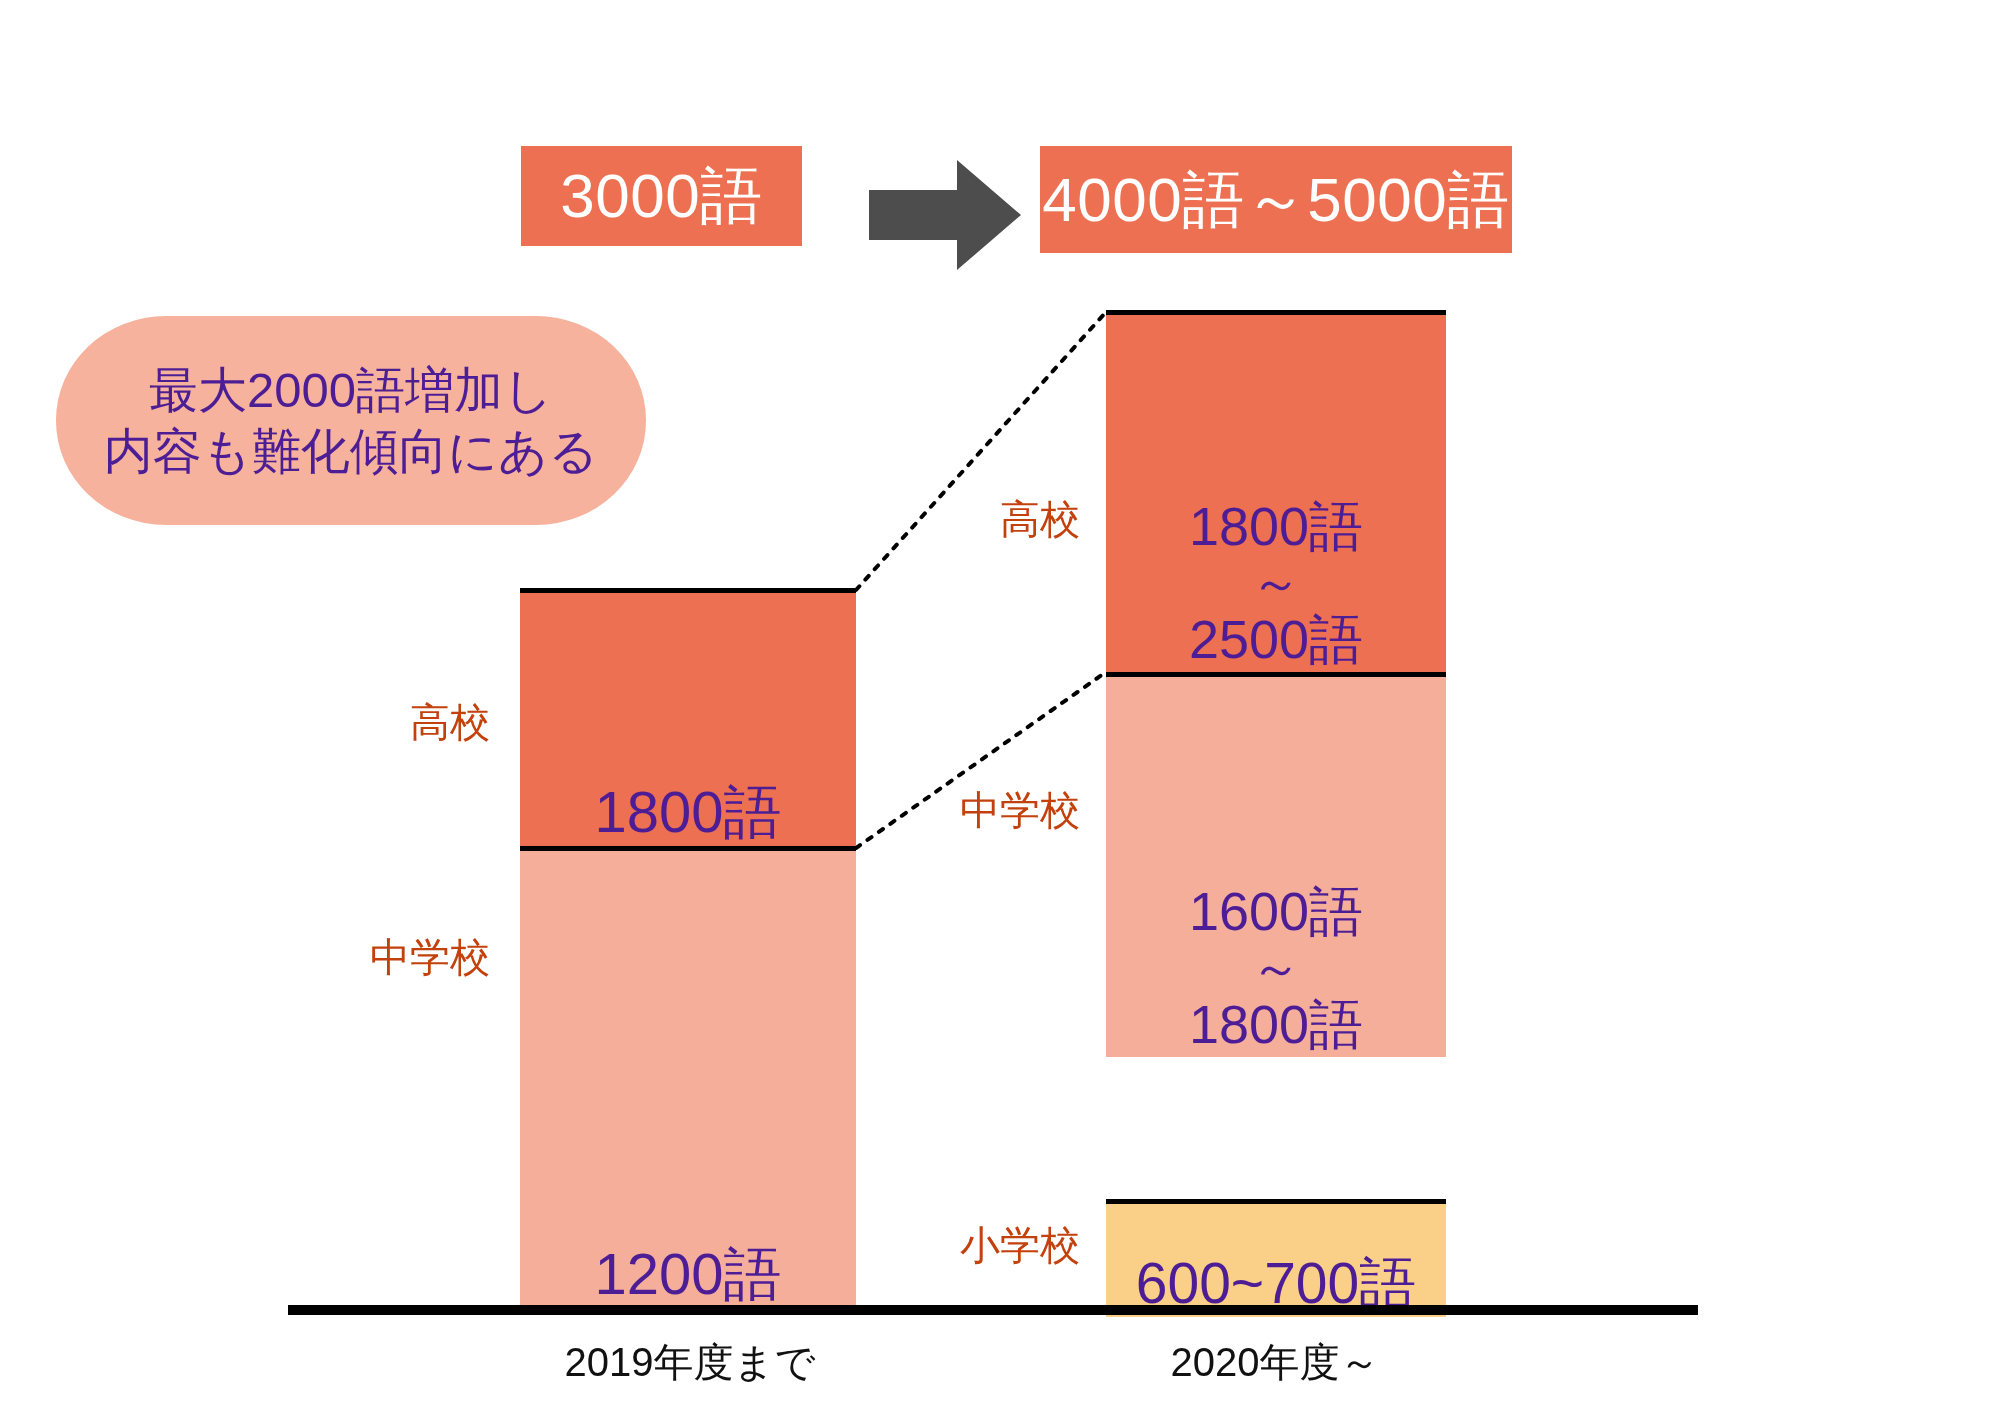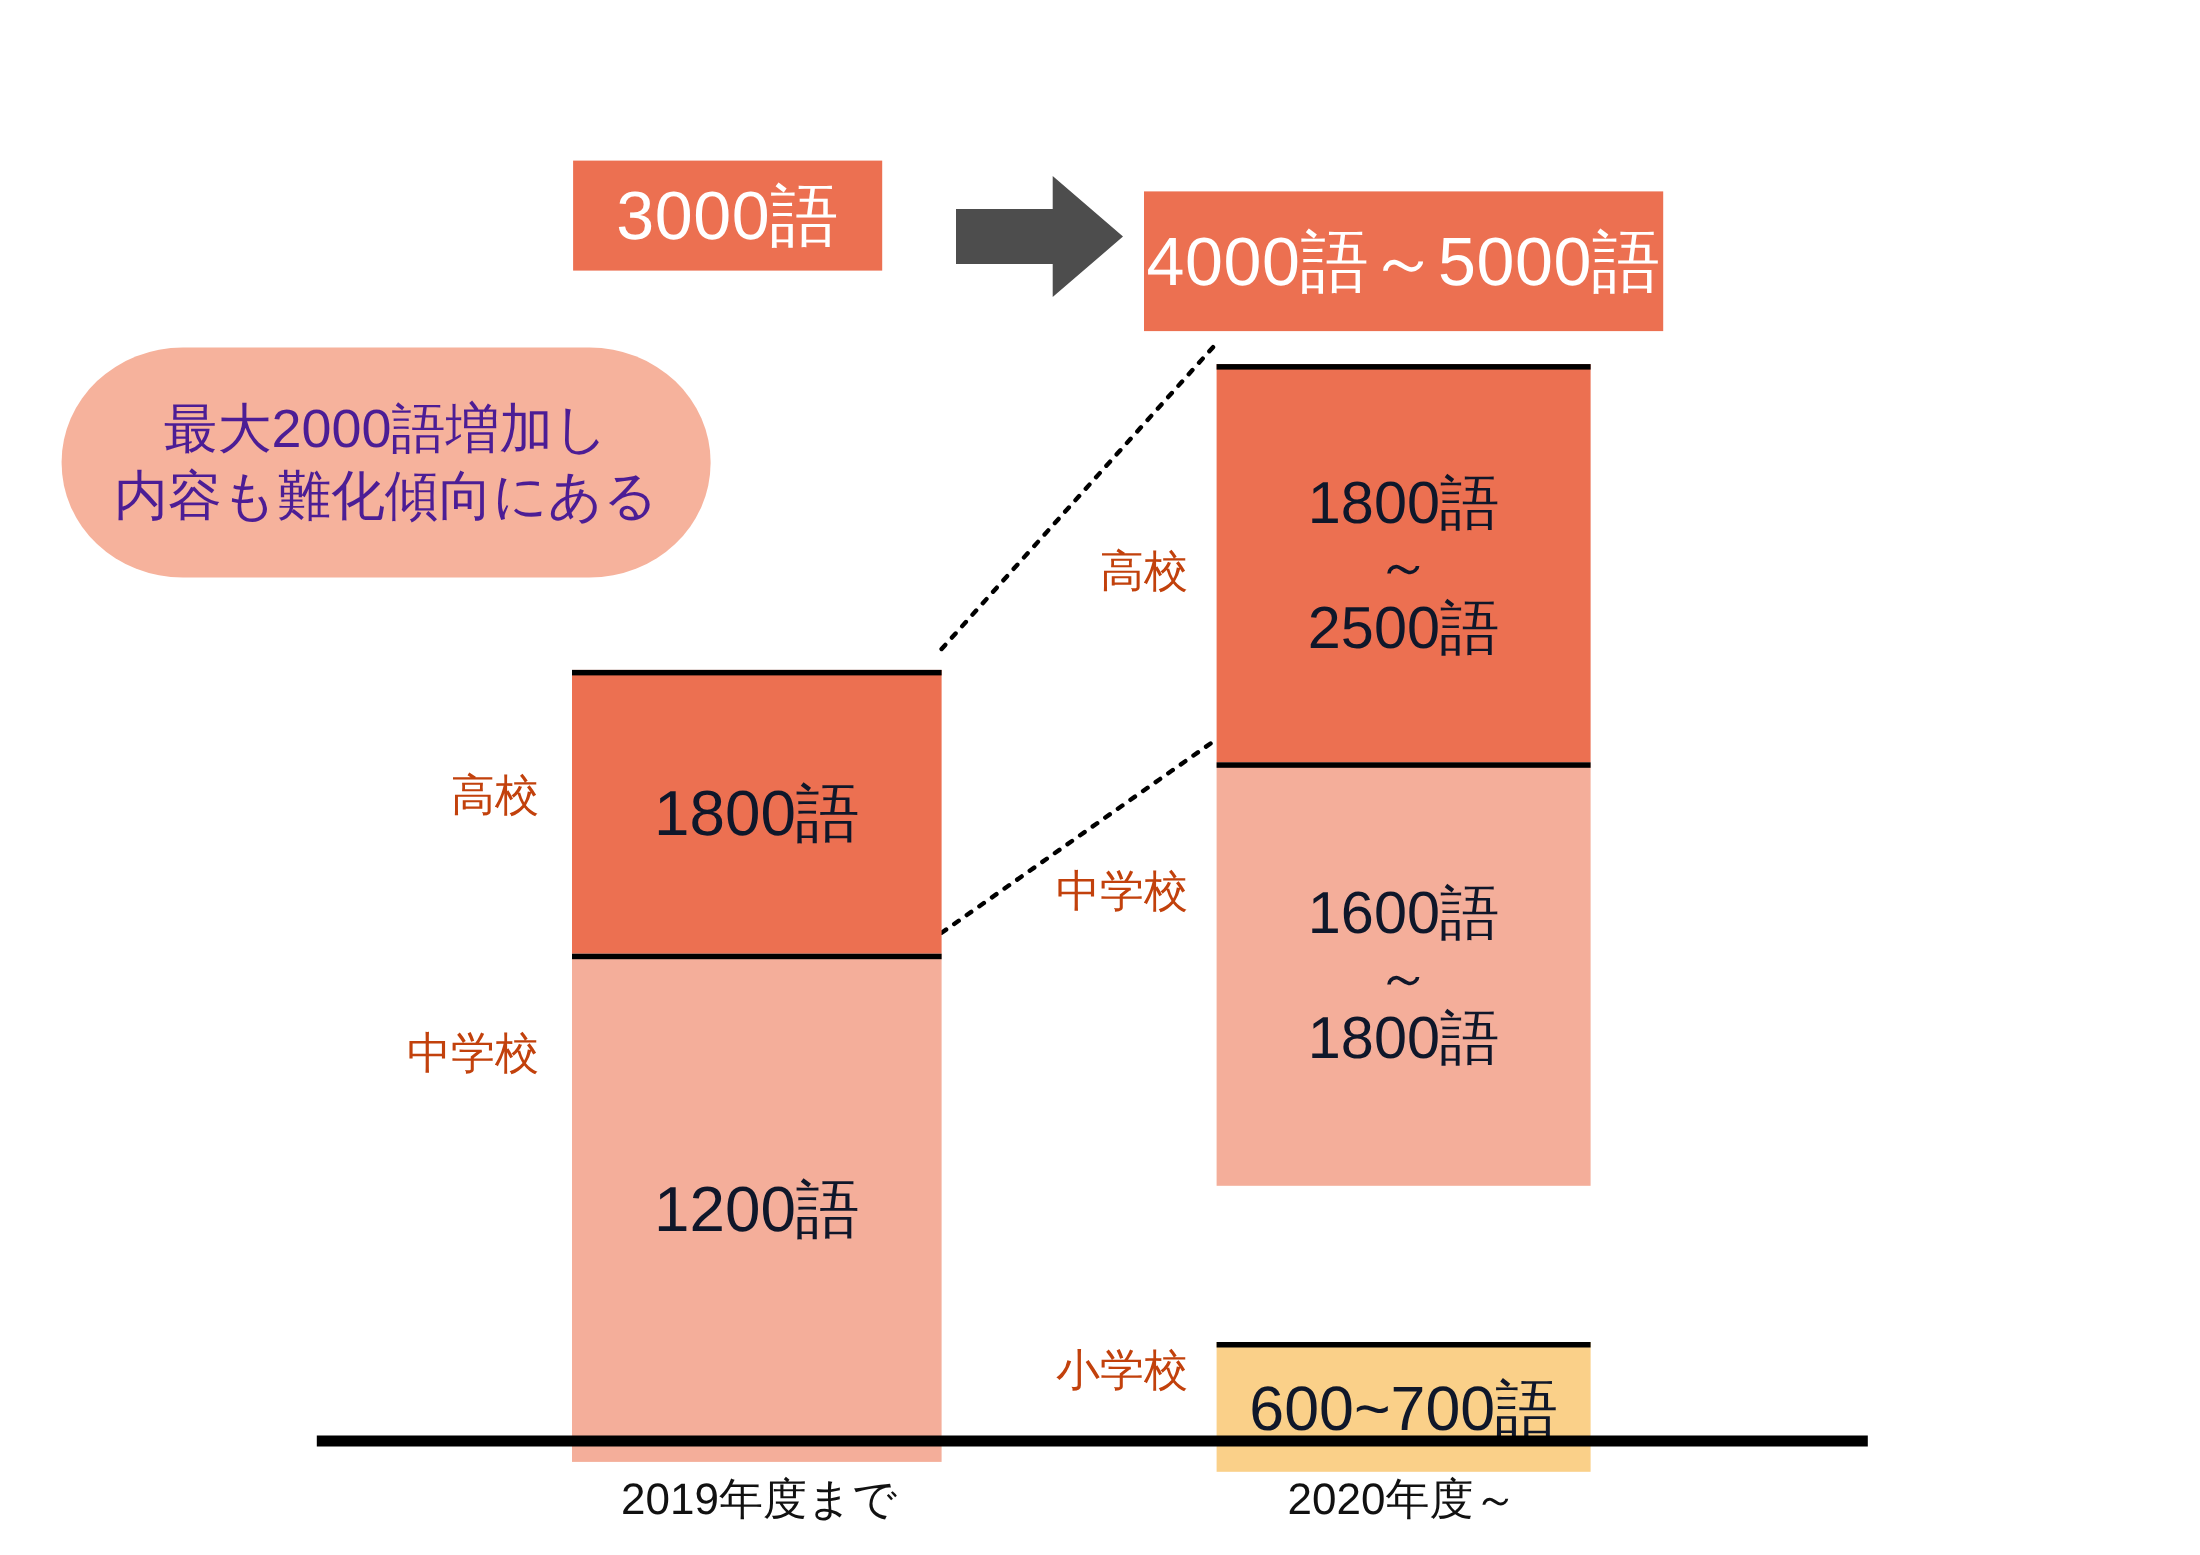--- a/index.html
+++ b/index.html
@@ -15,22 +15,22 @@
     position:absolute;
     display:flex;align-items:center;justify-content:center;
     color:#ffffff;font-weight:400;letter-spacing:.5px;
     white-space:nowrap;
   }
   #banner-before{
     left:521px;top:146px;width:281px;height:100px;
     background:#EC7051;font-size:62px;
   }
   #banner-after{
-    left:1040px;top:146px;width:472px;height:127px;
-    background:#EC7051;font-size:62px;margin-top:28px;
+    left:1040px;top:146px;width:472px;height:107px;
+    background:#EC7051;font-size:62px;
   }
   #transition-arrow{
     position:absolute;left:869px;top:160px;width:152px;height:110px;
   }
 
   
   #callout{
     position:absolute;left:56px;top:316px;width:590px;height:209px;
     background:#F6B29C;border-radius:110px/104px;
     display:flex;flex-direction:column;align-items:center;justify-content:center;
@@ -45,22 +45,22 @@
     position:absolute;left:288px;top:1305px;width:1410px;height:10px;
     background:#000000;
   }
 
   .bar{position:absolute;}
   .seg{
     position:absolute;left:0;width:100%;
     box-sizing:border-box;
     border-top:5px solid #000000;
     display:flex;flex-direction:column;
-    align-items:center;justify-content:center;
-    color:#0f172a;white-space:nowrap;margin-top:21px;
+    align-items:center;justify-content:flex-end;
+    color:#4c1d95;white-space:nowrap;
   }
   .seg .val{font-size:54px;line-height:1.18;}
   .seg .tilde{font-size:50px;line-height:1.0;}
 
   
   #bar-2019{left:520px;top:588px;width:336px;height:720px;}
   #seg-2019-high{top:0px;height:258px;background:#EC7051;}
   #seg-2019-junior{top:258px;height:462px;background:#F4AE9A;}
   #seg-2019-high .val,#seg-2019-junior .val{font-size:58px;}
 

